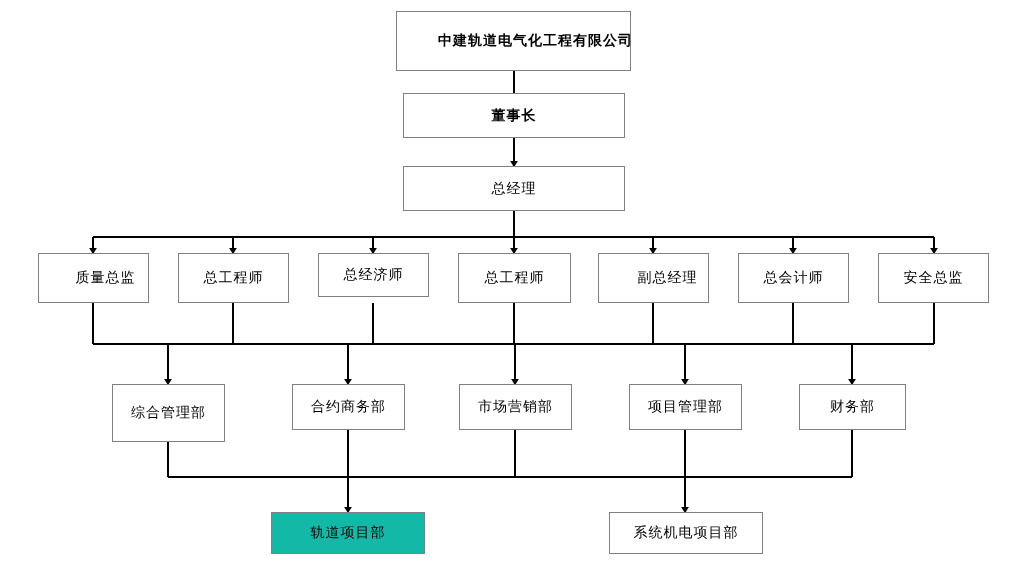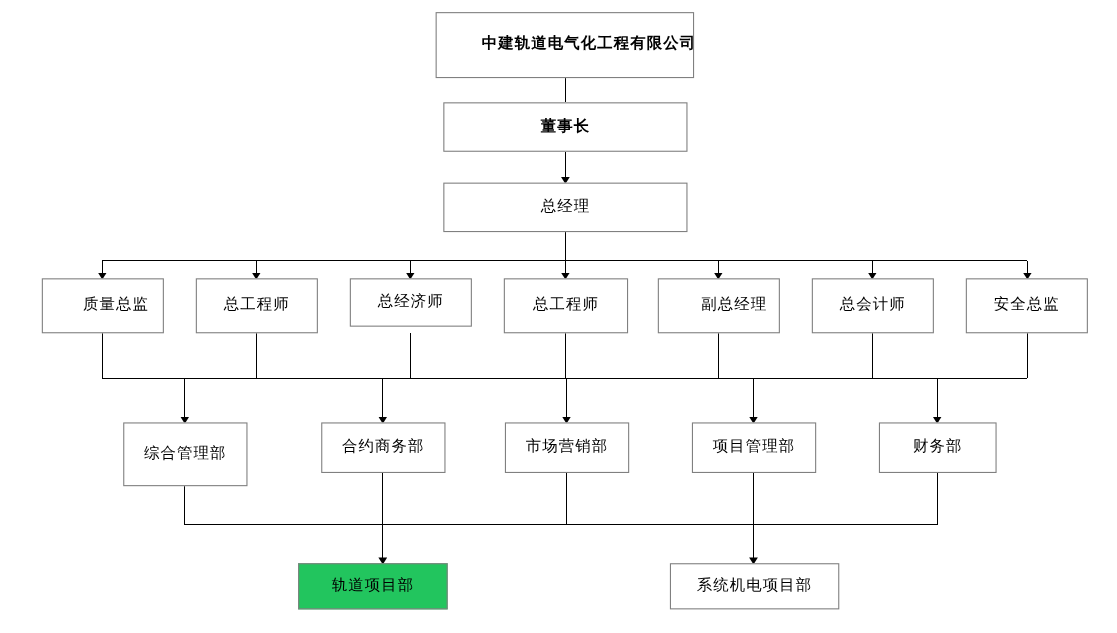--- a/index.html
+++ b/index.html
@@ -129,20 +129,20 @@
       </div>
       <div class="node" style="left: 459px; top: 384px; width: 113px; height: 46px; border-color: rgb(128, 128, 128); background: rgb(255, 255, 255); color: rgb(0, 0, 0);">
         <span class="label">市场营销部</span>
       </div>
       <div class="node" style="left: 629px; top: 384px; width: 113px; height: 46px; border-color: rgb(128, 128, 128); background: rgb(255, 255, 255); color: rgb(0, 0, 0);">
         <span class="label">项目管理部</span>
       </div>
       <div class="node" style="left: 799px; top: 384px; width: 107px; height: 46px; border-color: rgb(128, 128, 128); background: rgb(255, 255, 255); color: rgb(0, 0, 0);">
         <span class="label">财务部</span>
       </div>
-      <div class="node" style="left: 271px; top: 512px; width: 136px; height: 42px; border-color: rgb(128, 128, 128); background: #22c55e; color: rgb(0, 0, 0);">
+      <div class="node" style="left: 271px; top: 512px; width: 154px; height: 42px; border-color: rgb(128, 128, 128); background: #14b8a6; color: rgb(0, 0, 0);">
         <span class="label">轨道项目部</span>
       </div>
       <div class="node" style="left: 609px; top: 512px; width: 154px; height: 42px; border-color: rgb(128, 128, 128); background: rgb(255, 255, 255); color: rgb(0, 0, 0);">
         <span class="label">系统机电项目部</span>
       </div>
     </div>
 </div>
 
 </body></html>

